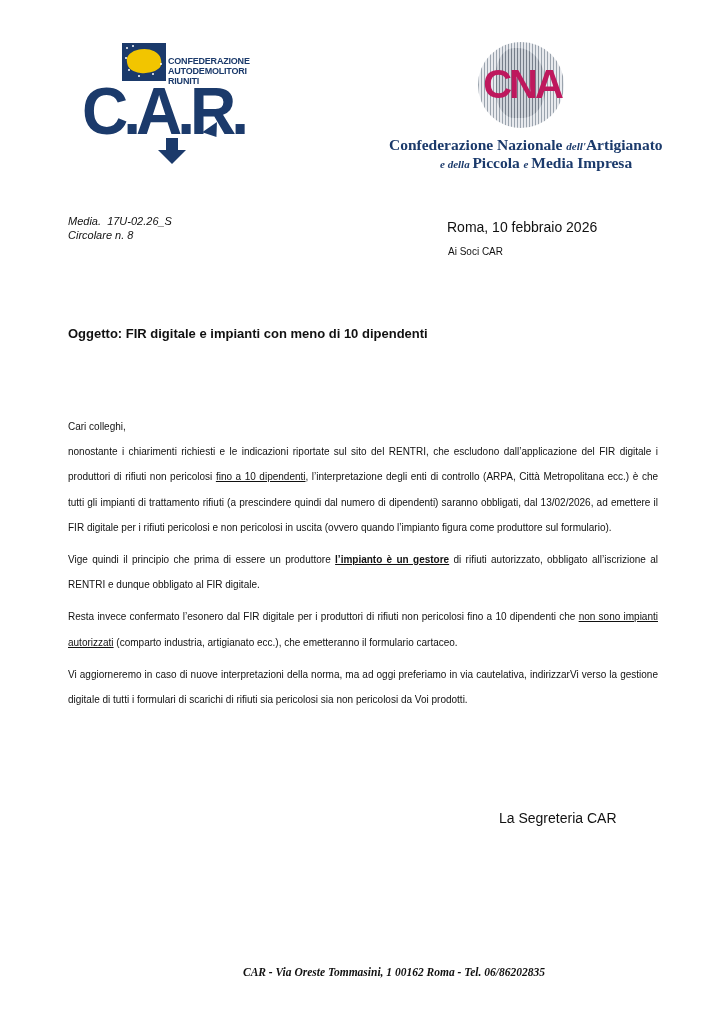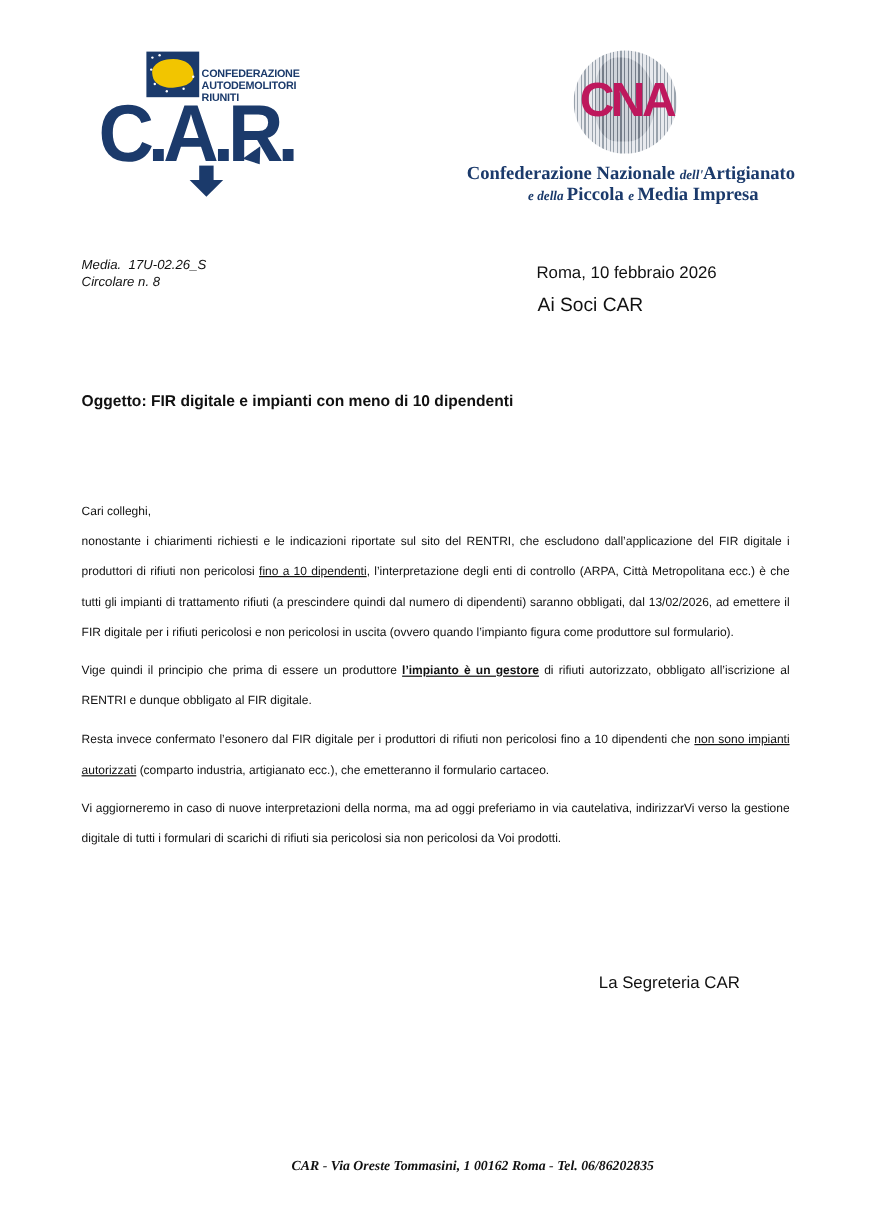--- a/index.html
+++ b/index.html
@@ -26,21 +26,21 @@
       background: repeating-linear-gradient(90deg, #6c7480 0px, #6c7480 1px, #c9ced5 1px, #c9ced5 3px); opacity: 0.8; }
     .cna-text { left: 94px; top: 20px; width: 86px; text-align: center; font-size: 40px; font-weight: bold; color: #be185d; letter-spacing: -3px; font-family: "Liberation Sans", sans-serif; }
     .cna-name1 { left: 4px; top: 94px; font-family: "Liberation Serif", serif; font-weight: bold; font-size: 15.5px; color: #1b3a6b; white-space: nowrap; }
     .cna-name1 .small { font-style: italic; font-size: 11px; }
     .cna-name2 { left: 55px; top: 112px; font-family: "Liberation Serif", serif; font-weight: bold; font-size: 15.5px; color: #1b3a6b; white-space: nowrap; }
     .cna-name2 .small { font-style: italic; font-size: 11px; }
 
     
     .date { left: 447px; top: 179px; font-size: 14px; margin-top: 40px; }
     .prot { left: 68px; top: 214px; font-size: 11px; font-style: italic; line-height: 14px; }
-    .recipient { left: 448px; top: 246px; font-size: 16px; }
+    .recipient { left: 448px; top: 246px; font-size: 10px; }
     .subject { left: 68px; top: 326px; font-size: 13px; font-weight: bold; }
 
     .body { left: 68px; top: 386px; width: 590px; font-size: 10px; line-height: 25.2px; margin-top: 28px; }
     .body p { margin: 0 0 7px 0; text-align: justify; }
     .body .greeting { margin: 0; }
     .u { text-decoration: underline; }
     .bu { text-decoration: underline; font-weight: bold; }
 
     .signature { left: 499px; top: 810px; font-size: 14px; }
 

